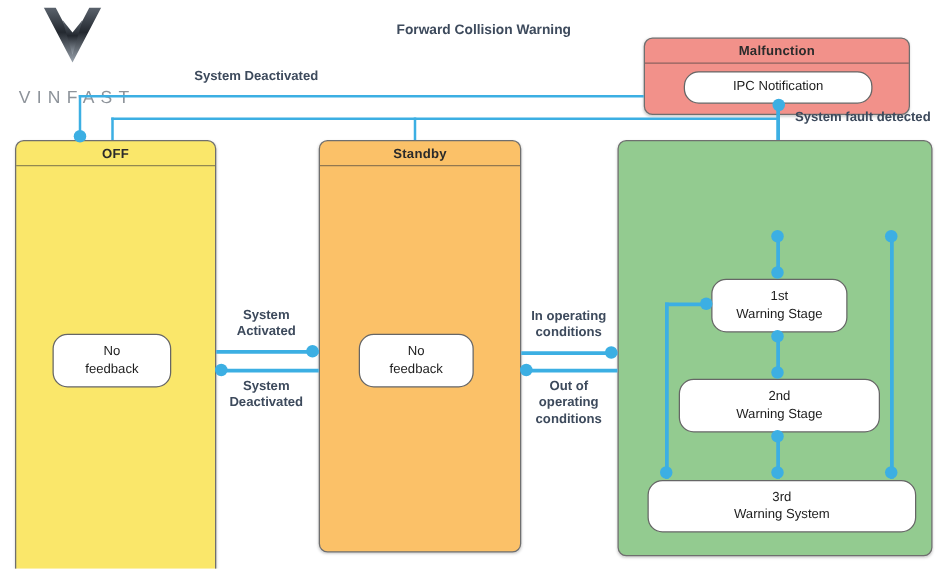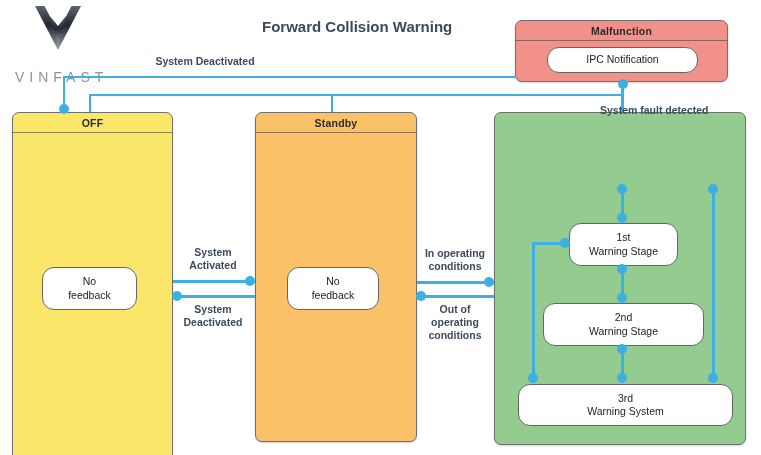--- a/index.html
+++ b/index.html
@@ -13,21 +13,21 @@
     box-shadow:0 1px 2px rgba(0,0,0,0.18);z-index:2;box-sizing:border-box;
   }
   .state-header{
     height:19px;display:flex;align-items:center;justify-content:center;
     border-bottom:1.4px solid rgba(60,60,60,0.55);
     font-size:10.5px;font-weight:bold;color:#2b2b2b;letter-spacing:.2px;
   }
   .state-off{background:var(--c-off,#FAE76A);}
   .state-standby{background:var(--c-standby,#FBC168);}
   .state-active{background:var(--c-active,#93CB90);}
-  .state-malfunction{background:var(--c-malfunction,#F2918A);}
+  .state-malfunction{background:var(--c-malfunction,#F2918A);margin-top:10px;}
   
   .substate{
     position:absolute;background:#ffffff;border:1.6px solid #666;border-radius:12px;
     display:flex;align-items:center;justify-content:center;text-align:center;
     font-size:10.5px;color:#1d1d1d;line-height:1.25;white-space:pre-line;
     box-sizing:border-box;z-index:3;
   }
   
   .hline,.vline{position:absolute;background:var(--c-line,#3CAFE3);z-index:4;}
   .hline{height:2.5px;}
@@ -36,22 +36,22 @@
     position:absolute;width:10px;height:10px;border-radius:50%;
     background:var(--c-line,#2EA9E4);transform:translate(-50%,-50%);z-index:5;
   }
   
   .tlabel{
     position:absolute;font-size:10.5px;font-weight:bold;color:var(--c-label,#3D4A5C);
     line-height:1.22;white-space:pre-line;z-index:4;
   }
   .tlabel.center{text-align:center;}
   #diagram-title{
-    position:absolute;left:262px;top:18px;width:250px;text-align:left;
-    font-size:15px;font-weight:bold;color:var(--c-label,#3D4A5C);z-index:4;
+    position:absolute;left:262px;top:18px;width:250px;text-align:center;
+    font-size:11px;font-weight:bold;color:var(--c-label,#3D4A5C);z-index:4;
   }
   
   #logo{position:absolute;left:10px;top:6px;width:96px;z-index:4;}
   #logo-emblem{display:block;margin:0 auto;}
   #logo-brand{
     display:block;text-align:center;margin-top:17px;font-size:14px;font-weight:normal;
     color:#8d939a;letter-spacing:5px;text-indent:5px;
   }
 </style>
 </head>
@@ -105,21 +105,21 @@
   <div class="hline" style="left:63px;top:76px;width:452px;height:2px;"></div>
   <div class="vline" style="left:63px;top:76px;width:2px;height:36px;"></div>
   <div class="dot" style="left:64px;top:109px;"></div>
   <div class="tlabel center" style="left:130px;top:55px;width:150px;">System Deactivated</div>
 
   <div class="hline" style="left:89px;top:94px;width:535px;height:2px;"></div>
   <div class="vline" style="left:89px;top:94px;width:2px;height:18px;"></div>
   <div class="vline" style="left:331px;top:94px;width:2px;height:18px;"></div>
   <div class="vline" style="left:621px;top:82px;width:2.5px;height:30px;"></div>
   <div class="dot" style="left:623px;top:84px;"></div>
-  <div class="tlabel" style="left:600px;top:88px;margin-top:16px;">System fault detected</div>
+  <div class="tlabel" style="left:636px;top:88px;">System fault detected</div>
 
   <div class="hline" style="left:173px;top:280px;width:82px;height:3px;"></div>
   <div class="dot" style="left:250px;top:281px;"></div>
   <div class="hline" style="left:173px;top:295px;width:82px;height:3px;"></div>
   <div class="dot" style="left:177px;top:296px;"></div>
   <div class="tlabel center" style="left:163px;top:246px;width:100px;">System
 Activated</div>
   <div class="tlabel center" style="left:163px;top:303px;width:100px;">System
 Deactivated</div>
 

